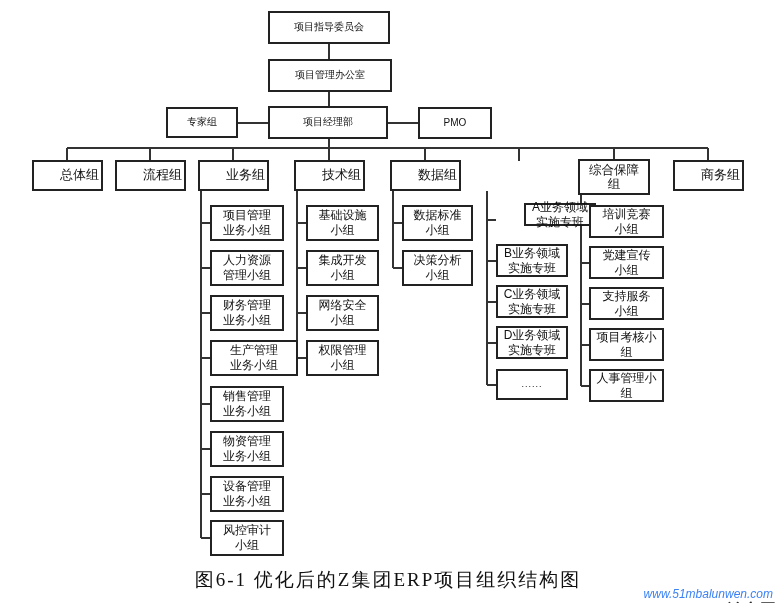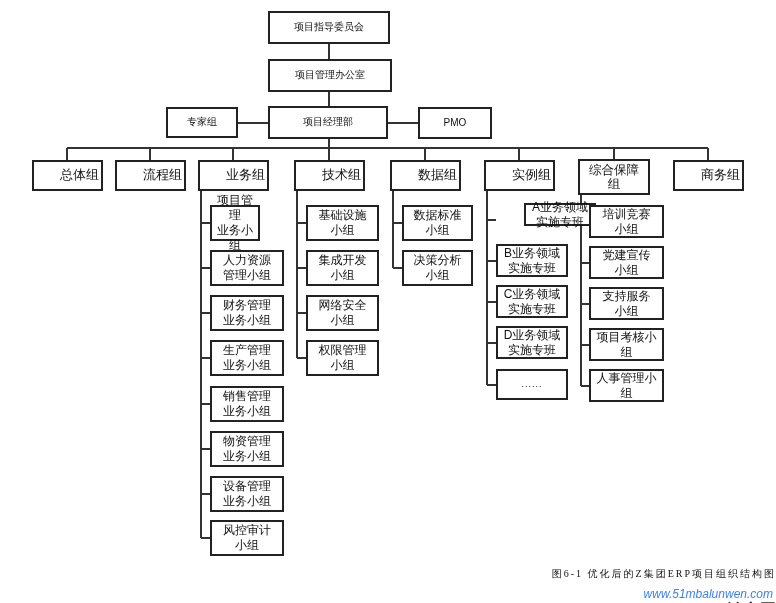--- a/index.html
+++ b/index.html
@@ -14,23 +14,23 @@
     display:flex; align-items:center; justify-content:center;
     text-align:center; white-space:pre-line; line-height:1.25;
   }
   .lv1 { font-size:10px; }
   .grp { font-size:13px;padding-left:24px; }
   .grp2 { font-size:12.5px; line-height:1.15; }
   .sub { font-size:12px; }
   .dots { font-size:9px; letter-spacing:1px; }
   .note { position:absolute; left:500px; top:117px; font-size:11px; color:#222222; }
   .caption {
-    position:absolute; left:0; right:0; top:567px; text-align:right;
+    position:absolute; left:0; right:0; top:567px; text-align:center;
     font-family:"Liberation Serif","DejaVu Serif",serif;
-    font-size:10px; letter-spacing:2px; color:#111111;
+    font-size:19px; letter-spacing:2px; color:#111111;
   }
   .wm { position:absolute; right:3px; text-align:right; font-style:italic; }
   .wm-title { top:568px; font-weight:bold; font-size:16px; color:#2d2d2d;margin-top:32px; }
   .wm-url { top:587px; font-size:12px; color:#3b82f6; }
 </style>
 </head>
 <body>
 
 <div class="canvas">
 
@@ -63,32 +63,31 @@
   <div class="box lv1" style="left:268px;top:59px;width:124px;height:33px">项目管理办公室</div>
   <div class="box lv1" style="left:166px;top:107px;width:72px;height:31px">专家组</div>
   <div class="box lv1" style="left:418px;top:107px;width:74px;height:32px">PMO</div>
   <div class="box lv1" style="left:268px;top:106px;width:120px;height:33px">项目经理部</div>
 
   <div class="box grp" style="left:32px;top:160px;width:71px;height:31px">总体组</div>
   <div class="box grp" style="left:115px;top:160px;width:71px;height:31px">流程组</div>
   <div class="box grp" style="left:198px;top:160px;width:71px;height:31px">业务组</div>
   <div class="box grp" style="left:294px;top:160px;width:71px;height:31px">技术组</div>
   <div class="box grp" style="left:390px;top:160px;width:71px;height:31px">数据组</div>
-  <div class="box grp" style="left:484px;top:160px;width:71px;height:31px">实例组</div>
   <div class="box grp2" style="left:578px;top:159px;width:72px;height:36px">综合保障
 组</div>
   <div class="box grp" style="left:673px;top:160px;width:71px;height:31px">商务组</div>
 
-  <div class="box sub" style="left:210px;top:205px;width:50px;height:36px">项目管理
+  <div class="box sub" style="left:210px;top:205px;width:74px;height:36px">项目管理
 业务小组</div>
   <div class="box sub" style="left:210px;top:250px;width:74px;height:36px">人力资源
 管理小组</div>
   <div class="box sub" style="left:210px;top:295px;width:74px;height:36px">财务管理
 业务小组</div>
-  <div class="box sub" style="left:210px;top:340px;width:74px;height:36px">生产管理
+  <div class="box sub" style="left:210px;top:340px;width:88px;height:36px">生产管理
 业务小组</div>
   <div class="box sub" style="left:210px;top:386px;width:74px;height:36px">销售管理
 业务小组</div>
   <div class="box sub" style="left:210px;top:431px;width:74px;height:36px">物资管理
 业务小组</div>
   <div class="box sub" style="left:210px;top:476px;width:74px;height:36px">设备管理
 业务小组</div>
   <div class="box sub" style="left:210px;top:520px;width:74px;height:36px">风控审计
 小组</div>
 

